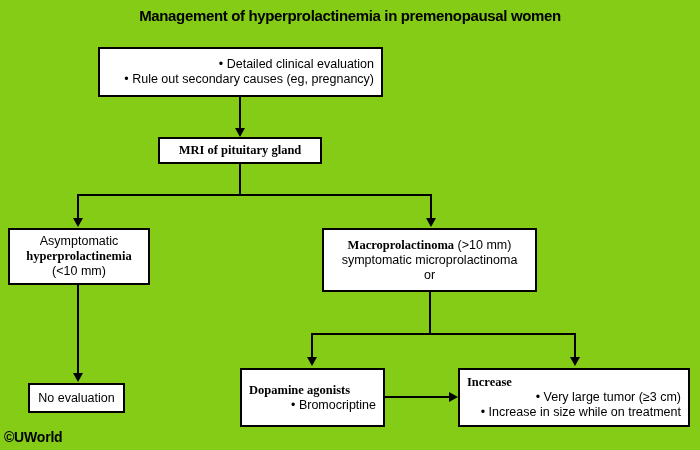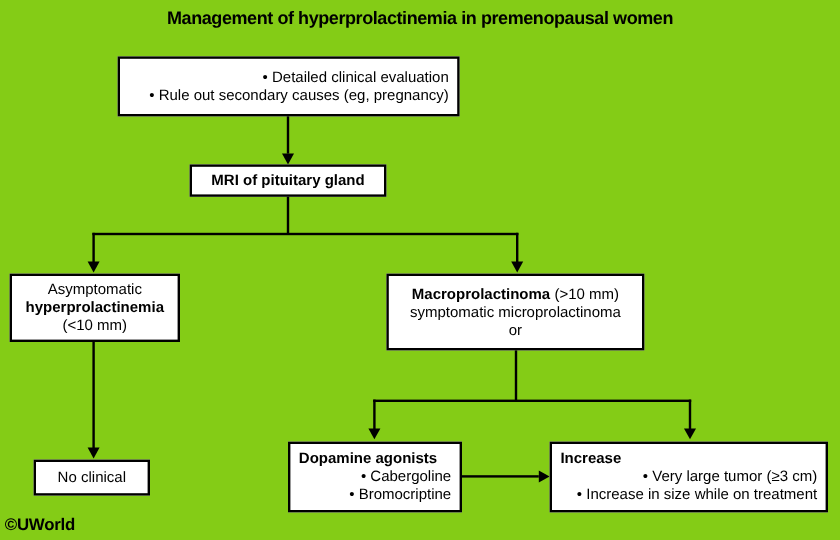--- a/index.html
+++ b/index.html
@@ -35,21 +35,21 @@
     font-size: 12.5px;
     line-height: 15px;
     display: flex;
     flex-direction: column;
     justify-content: center;
   }
   .box.ctr { align-items: center; text-align: center; }
   .box.lft { align-items: flex-start; text-align: left; }
   .box .pad { padding: 0 7px; width: 100%; box-sizing: border-box; }
   .bullet-line { white-space: nowrap; text-align: right; }
-  .b { font-weight: bold; }
+  .b { font-weight: bold; font-family: Liberation Serif, serif; }
   
   .vline {
     position: absolute;
     width: 2px;
     background: #000000;
   }
   .hline {
     position: absolute;
     height: 2px;
     background: #000000;
@@ -130,27 +130,26 @@
   <div class="arrow-down" style="left:73px; top:373px;"></div>
 
   <div class="vline" style="left:429px; top:292px; height:42px;"></div>
   <div class="hline" style="left:311px; top:333px; width:265px;"></div>
   <div class="vline" style="left:311px; top:333px; height:25px;"></div>
   <div class="arrow-down" style="left:307px; top:357px;"></div>
   <div class="vline" style="left:574px; top:333px; height:25px;"></div>
   <div class="arrow-down" style="left:570px; top:357px;"></div>
 
   <div class="box ctr" style="left:28px; top:383px; width:97px; height:30px;">
-    <div class="pad">No clinical</div>
+    <div class="pad">No evaluation</div>
   </div>
 
   <div class="box lft" style="left:240px; top:368px; width:145px; height:59px;">
     <div class="pad">
       <div class="b">Dopamine agonists</div>
-      <div class="bullet-line">• Cabergoline</div>
       <div class="bullet-line">• Bromocriptine</div>
     </div>
   </div>
 
   <div class="hline" style="left:385px; top:396px; width:64px;"></div>
   <div class="arrow-right" style="left:449px; top:392px;"></div>
 
   <div class="box lft" style="left:458px; top:368px; width:232px; height:59px;">
     <div class="pad">
       <div class="b">Increase</div>

